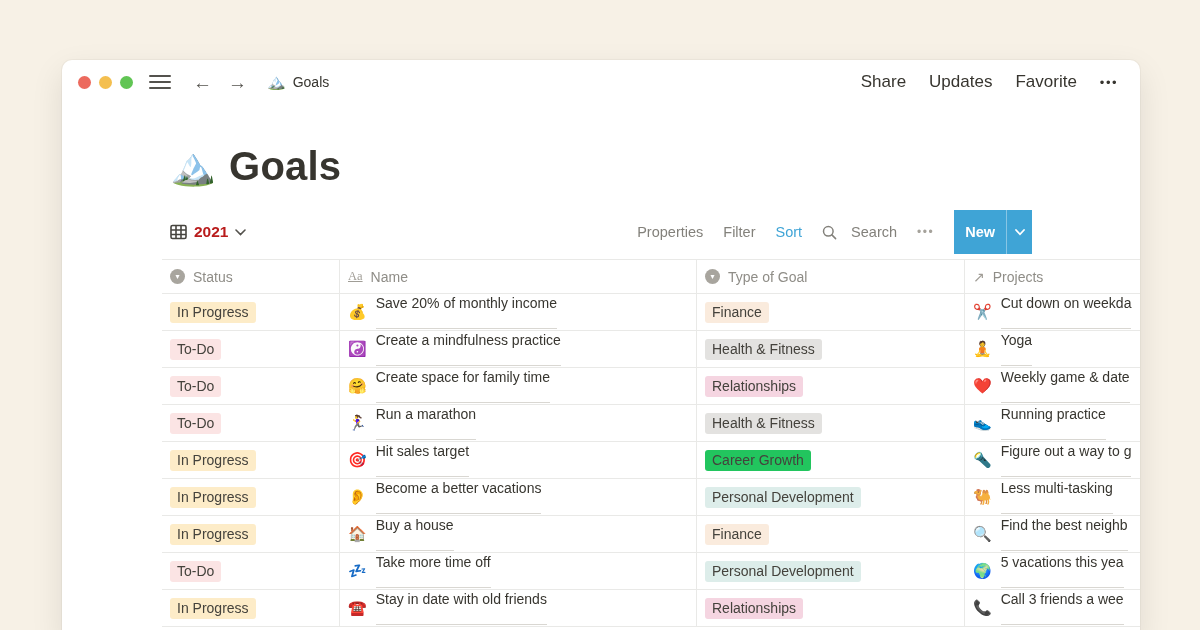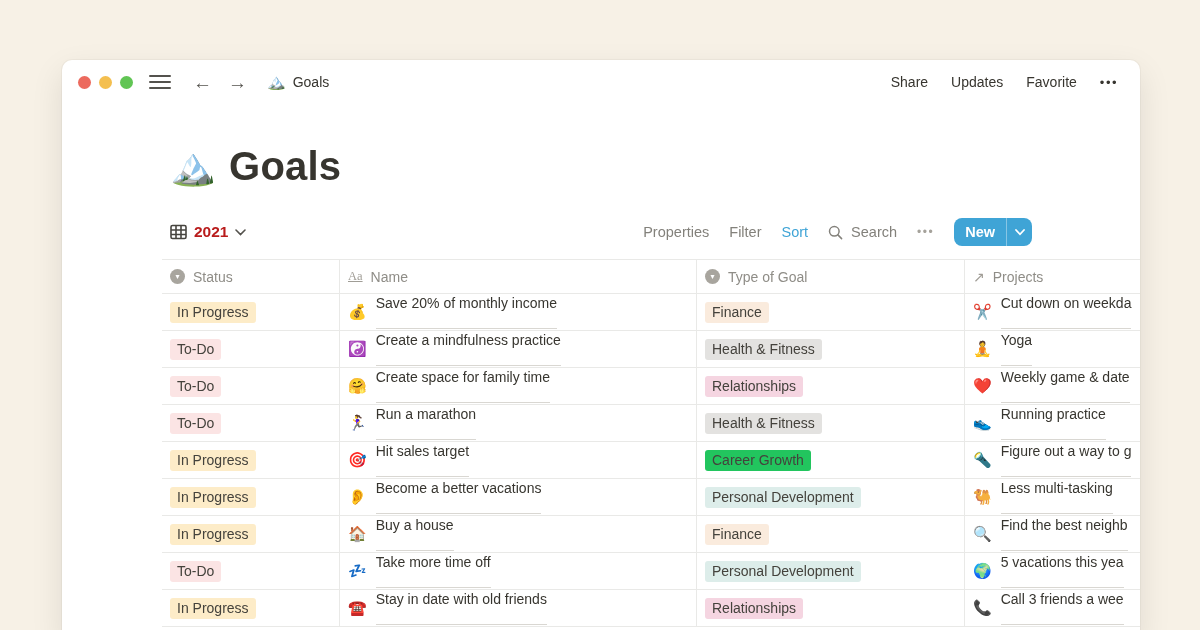--- a/index.html
+++ b/index.html
@@ -22,37 +22,37 @@
   .light { width:13px; height:13px; border-radius:50%; }
   .light.red{ background:#EC6A5E; } .light.yellow{ background:#F4BF4F; } .light.green{ background:#61C554; }
   .hamburger { margin-left:16px; display:flex; flex-direction:column; gap:4px; width:22px; cursor:pointer; }
   .hamburger div { height:2px; background:#54524D; border-radius:1px; }
   .nav-arrow { font-size:19px; color:#54524D; line-height:1; cursor:pointer; }
   .nav-arrow.back { margin-left:22px; }
   .nav-arrow.fwd { margin-left:16px; }
   .crumb { display:flex; align-items:center; gap:7px; margin-left:20px; font-size:14px; cursor:pointer; }
   .crumb .emoji { font-size:15px; }
   .tb-right { margin-left:auto; display:flex; align-items:center; gap:23px; }
-  .tb-right .tb-item { font-size:14px; color:#37352F; cursor:pointer; }
+  .tb-right .tb-item { font-size:17px; color:#37352F; cursor:pointer; }
   .tb-dots { font-size:13px; letter-spacing:1.5px; color:#37352F; cursor:pointer; }
   
   .page-title { display:flex; align-items:center; gap:13px; margin:40px 0 0 108px; }
   .page-title .emoji { font-size:37px; line-height:1; }
   .page-title h1 { font-size:40px; font-weight:700; letter-spacing:.2px; color:#37352F; }
   
   .view-bar { display:flex; align-items:center; margin:27px 108px 0 108px; height:32px; }
   .view-switch { display:flex; align-items:center; gap:7px; cursor:pointer; }
   .view-switch svg { display:block; }
   .view-name { font-size:15.5px; font-weight:700; color:#b91c1c; }
   .vb-right { margin-left:auto; display:flex; align-items:center; gap:20px; }
   .vb-item { font-size:14.5px; color:#83817B; cursor:pointer; }
   .vb-item.sort { color:var(--accent); }
-  .vb-search { display:flex; align-items:center; gap:8px; cursor:pointer;text-align:right; }
+  .vb-search { display:flex; align-items:center; gap:14px; cursor:pointer;text-align:right; }
   .vb-dots { font-size:12px; letter-spacing:1.5px; color:#A5A29B; cursor:pointer; }
-  .new-btn { display:flex; align-items:stretch; height:28px; border-radius:8px; overflow:hidden;
+  .new-btn { display:flex; align-items:stretch; height:44px; border-radius:0; overflow:hidden;
              background:var(--accent); color:#fff; cursor:pointer; }
   .new-btn .new-label { display:flex; align-items:center; padding:0 11px; font-size:14.5px; font-weight:600; }
   .new-btn .divider { width:1px; background:rgba(255,255,255,.38); }
   .new-btn .new-caret { display:flex; align-items:center; justify-content:center; width:25px; }
   
   .table { margin:11px 0 0 100px; font-size:14px; }
   .thead { display:flex; height:35px; border-top:1px solid #E9E9E7; border-bottom:1px solid #E9E9E7; color:#8F8D87; }
   .th { display:flex; align-items:center; gap:8px; padding:0 8px; border-right:1px solid #E9E9E7; }
   .th:last-child { border-right:none; }
   .tr { display:flex; height:37px; border-bottom:1px solid #E9E9E7; }

